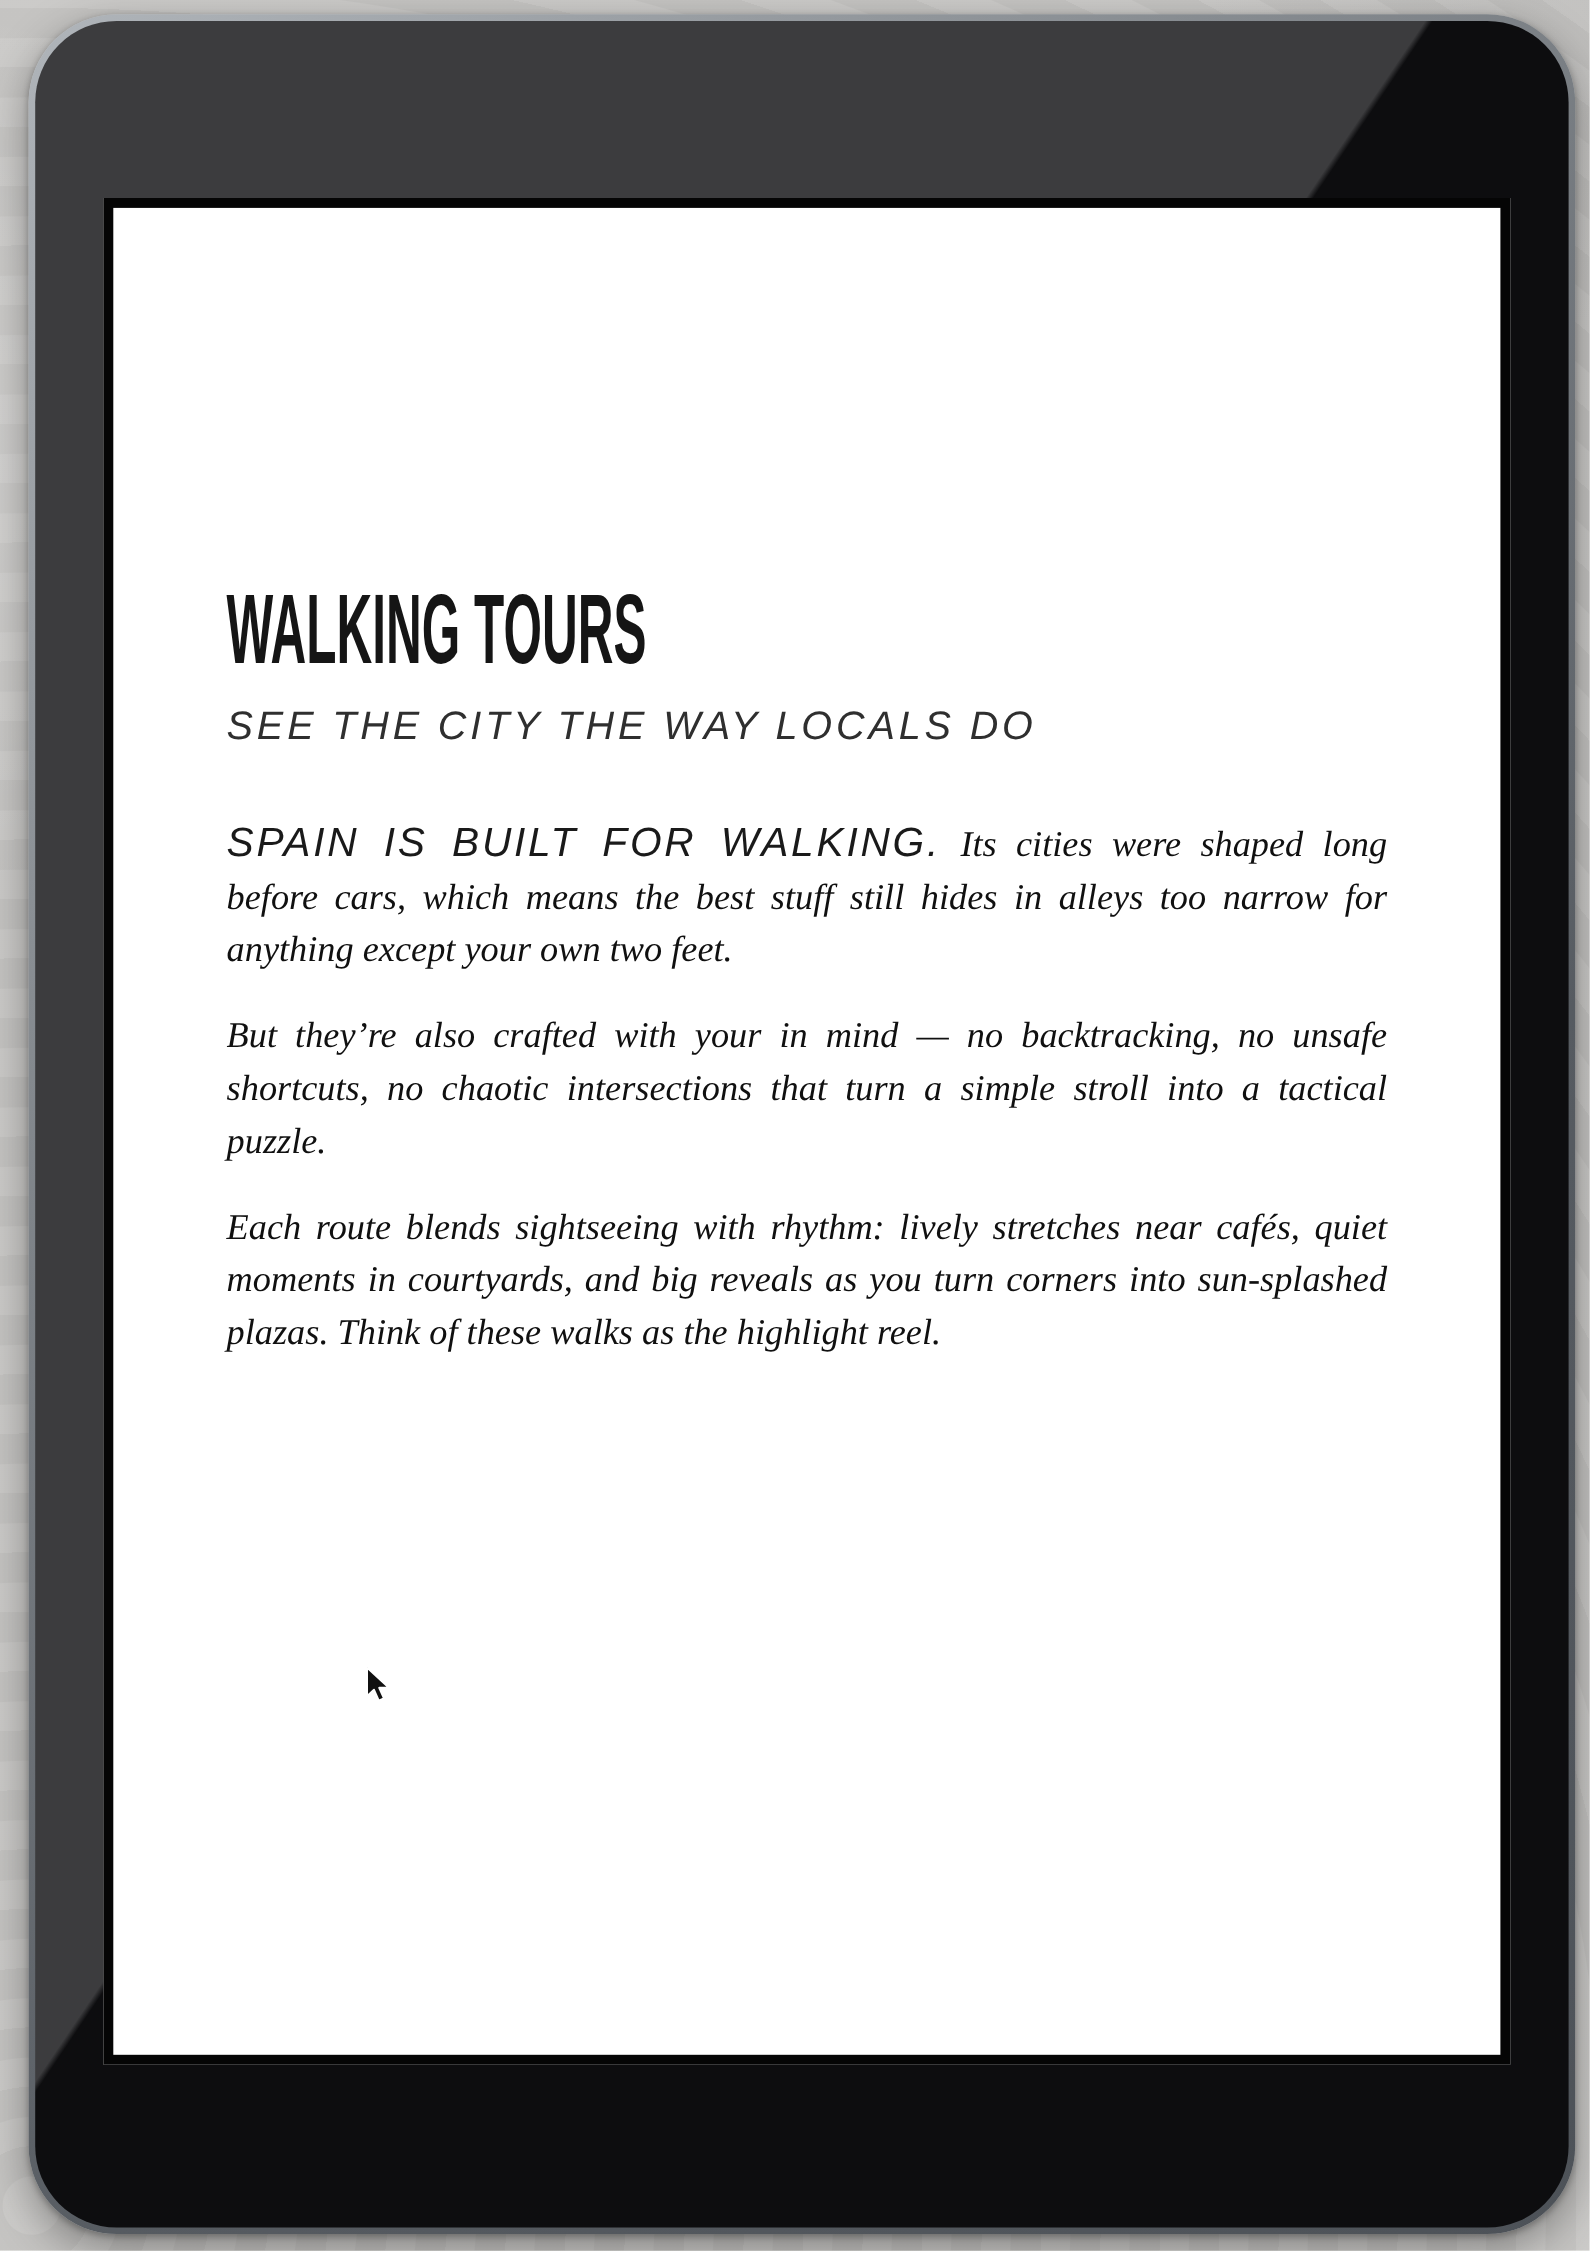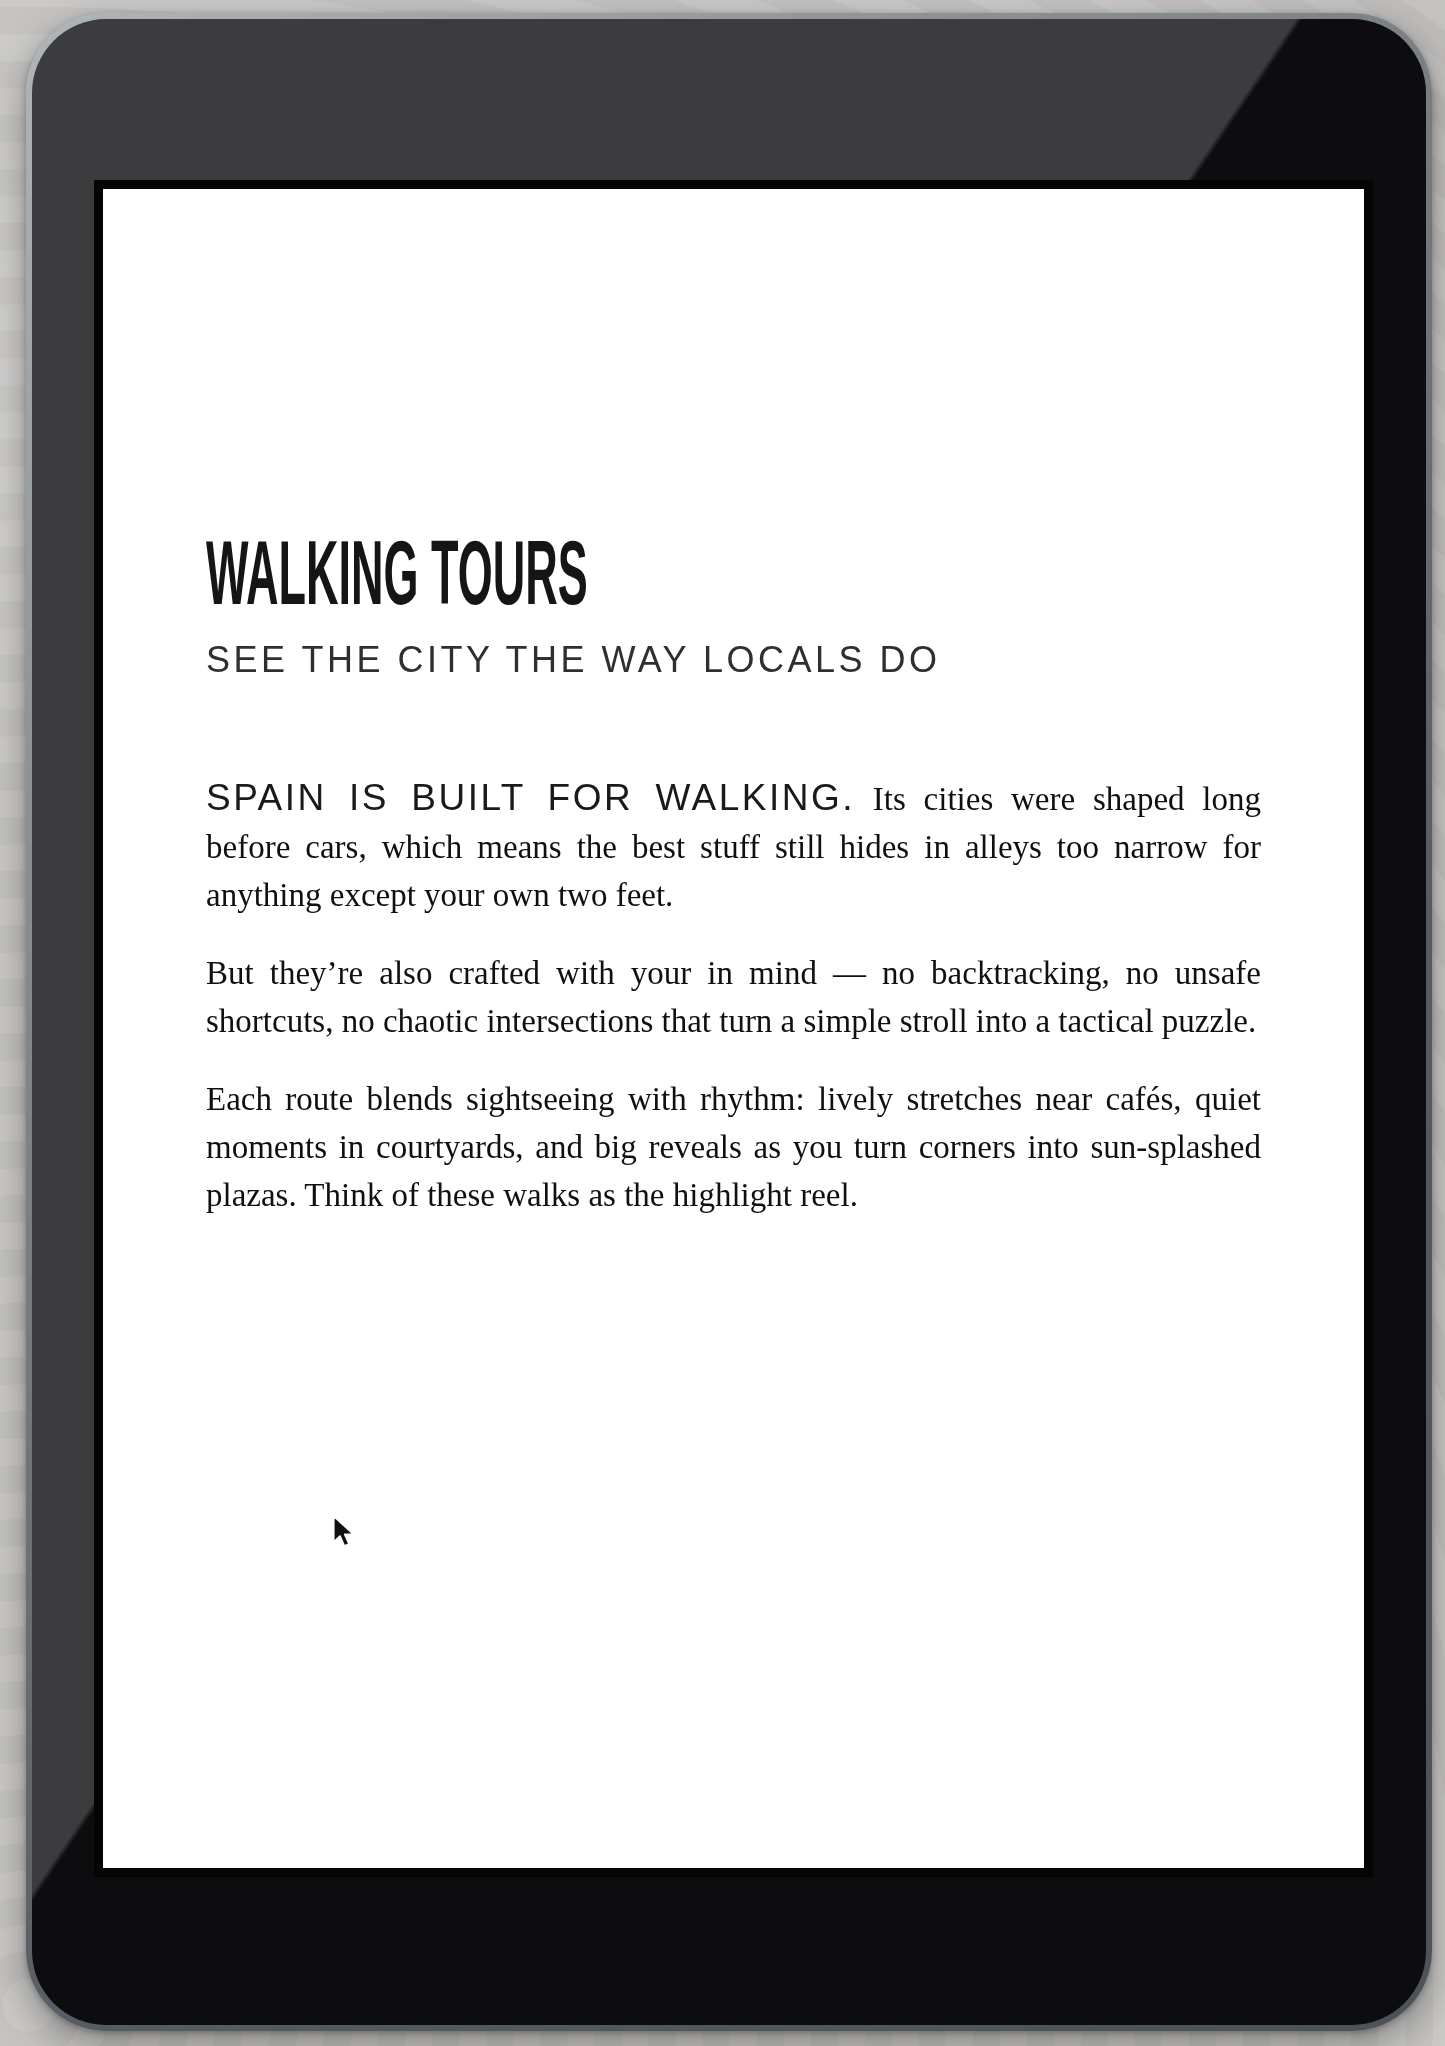--- a/index.html
+++ b/index.html
@@ -55,22 +55,23 @@
     font-size:90px; line-height:.95; font-weight:700;
     letter-spacing:0px; color:#151515;
     transform:scaleX(.5); transform-origin:0 100%;
     white-space:nowrap;
   }
   .page-subtitle{
     margin-top:22px;
     font-size:36px; line-height:1.15; font-weight:400;
     letter-spacing:3.5px; color:var(--subtitle-ink);
     white-space:nowrap;
+    font-style:italic;
   }
-  .page-body{ margin-top:94px; }
+  .page-body{ margin-top:62px;font-style:italic; }
   .page-body p{
     font-family:"Liberation Serif", serif;
     font-size:33px; line-height:48px;
     text-align:justify; color:var(--ink);
     margin:0 0 30px 0;
   }
   .lead-in{
     font-family:"Liberation Sans", sans-serif;
     font-size:37px; letter-spacing:2.5px; color:#1a1a1a;
   }

